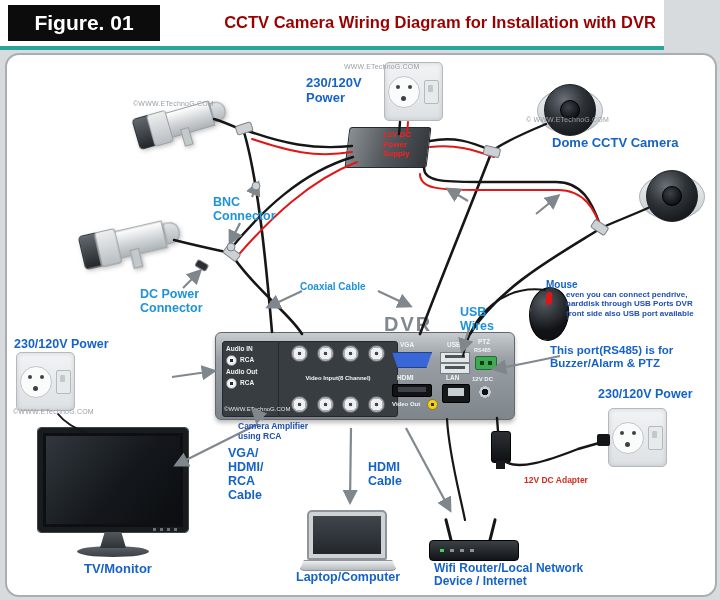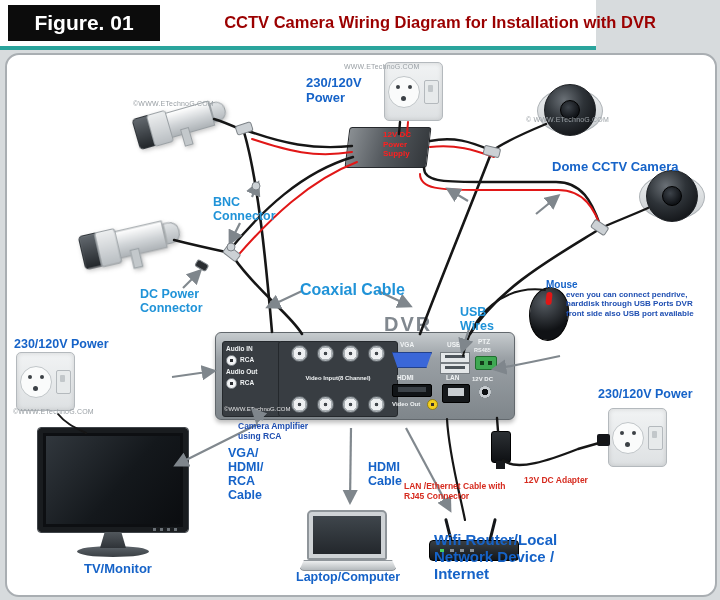--- a/index.html
+++ b/index.html
@@ -1,19 +1,19 @@
 <!DOCTYPE html>
 <html><head>
 <meta charset="utf-8">
 <style>
   html,body{margin:0;padding:0}
   body{font-family:"Liberation Sans",sans-serif;background:#d7dbdd}
   #stage{position:relative;width:720px;height:600px;background:#d7dbdd;overflow:hidden}
   
-  #hdr{position:absolute;left:0;top:0;width:596px;height:46px;background:#fff;border-bottom:4px solid #2aa49c;z-index:50}
+  #hdr{position:absolute;left:0;top:0;width:664px;height:46px;background:#fff;border-bottom:4px solid #2aa49c;z-index:50}
   #figbox{position:absolute;left:8px;top:5px;width:152px;height:36px;background:#0c0c0c;color:#fff;
           font-size:21px;font-weight:bold;display:flex;align-items:center;justify-content:center}
   #title{position:absolute;left:166px;top:13px;width:548px;color:#9b0000;font-size:16.5px;font-weight:bold;text-align:center}
   
   #panel{position:absolute;left:5px;top:53px;width:708px;height:540px;background:#fff;border:2px solid #a9aeb2;border-radius:14px;z-index:1}
   #wires{position:absolute;left:0;top:0;width:720px;height:600px;pointer-events:none;z-index:30}
   
   .lbl{position:absolute;z-index:40;font-weight:bold;color:#1663c8;font-size:13px;line-height:1.12}
   .lbl2{position:absolute;z-index:40;font-weight:bold;color:#2093d8;font-size:12.5px;line-height:1.1}
   .note{position:absolute;z-index:40;font-weight:bold;color:#1f4fb2;font-size:8.5px;line-height:1.18}
@@ -305,29 +305,29 @@
     <div class="ant" style="left:18px;top:0;transform:rotate(-14deg)"></div>
     <div class="ant" style="left:62px;top:0;transform:rotate(14deg)"></div>
     <div class="router-body"></div>
   </div>
 
   <div id="adapter"></div>
 
   <div class="lbl" style="left:306px;top:76px;width:66px">230/120V Power</div>
   <div class="lbl2" style="left:140px;top:288px;width:80px">DC Power Connector</div>
   <div class="lbl2" style="left:213px;top:196px;width:72px">BNC Connector</div>
-  <div class="lbl" style="left:552px;top:160px;width:150px">Dome CCTV Camera</div>
-  <div class="lbl2" style="left:300px;top:281px;width:110px;font-size:16px">Coaxial Cable</div>
+  <div class="lbl" style="left:552px;top:136px;width:150px">Dome CCTV Camera</div>
+  <div class="lbl2" style="left:300px;top:281px;width:110px;font-size:10px">Coaxial Cable</div>
   <div class="lbl2" style="left:460px;top:306px;width:44px">USB Wires</div>
   <div class="lbl" style="left:546px;top:279px;font-size:10px">Mouse</div>
   <div class="note" style="left:566px;top:290px;width:142px;font-size:8px">even you can connect pendrive, harddisk through USB Ports DVR front side also USB port available</div>
+  <div class="lbl" style="left:550px;top:344px;width:158px;font-size:11.5px">This port(RS485) is for Buzzer/Alarm &amp; PTZ</div>
   <div class="lbl" style="left:14px;top:337px;width:120px;font-size:12.5px">230/120V Power</div>
   <div class="note" style="left:238px;top:421px;width:82px">Camera Amplifier using RCA</div>
   <div class="lbl" style="left:228px;top:446px;width:55px;font-size:12.5px">VGA/ HDMI/ RCA Cable</div>
   <div class="lbl" style="left:368px;top:460px;width:46px;font-size:12.5px">HDMI Cable</div>
   <div class="lbl" style="left:84px;top:562px;width:110px">TV/Monitor</div>
   <div class="lbl" style="left:296px;top:570px;width:130px;font-size:12.5px">Laptop/Computer</div>
-  <div class="rednote" style="left:404px;top:482px;width:112px">LAN /Ethernet Cable with RJ45 Connector</div>
-  <div class="lbl" style="left:434px;top:532px;width:150px;font-size:15px">Wifi Router/Local Network Device  / Internet</div>
+  <div class="lbl" style="left:434px;top:562px;width:150px;font-size:12px">Wifi Router/Local Network Device  / Internet</div>
   <div class="rednote" style="left:524px;top:476px;width:90px">12V DC Adapter</div>
   <div class="lbl" style="left:598px;top:387px;width:120px;font-size:12.5px">230/120V Power</div>
 
 </div>
 
 </body></html>

